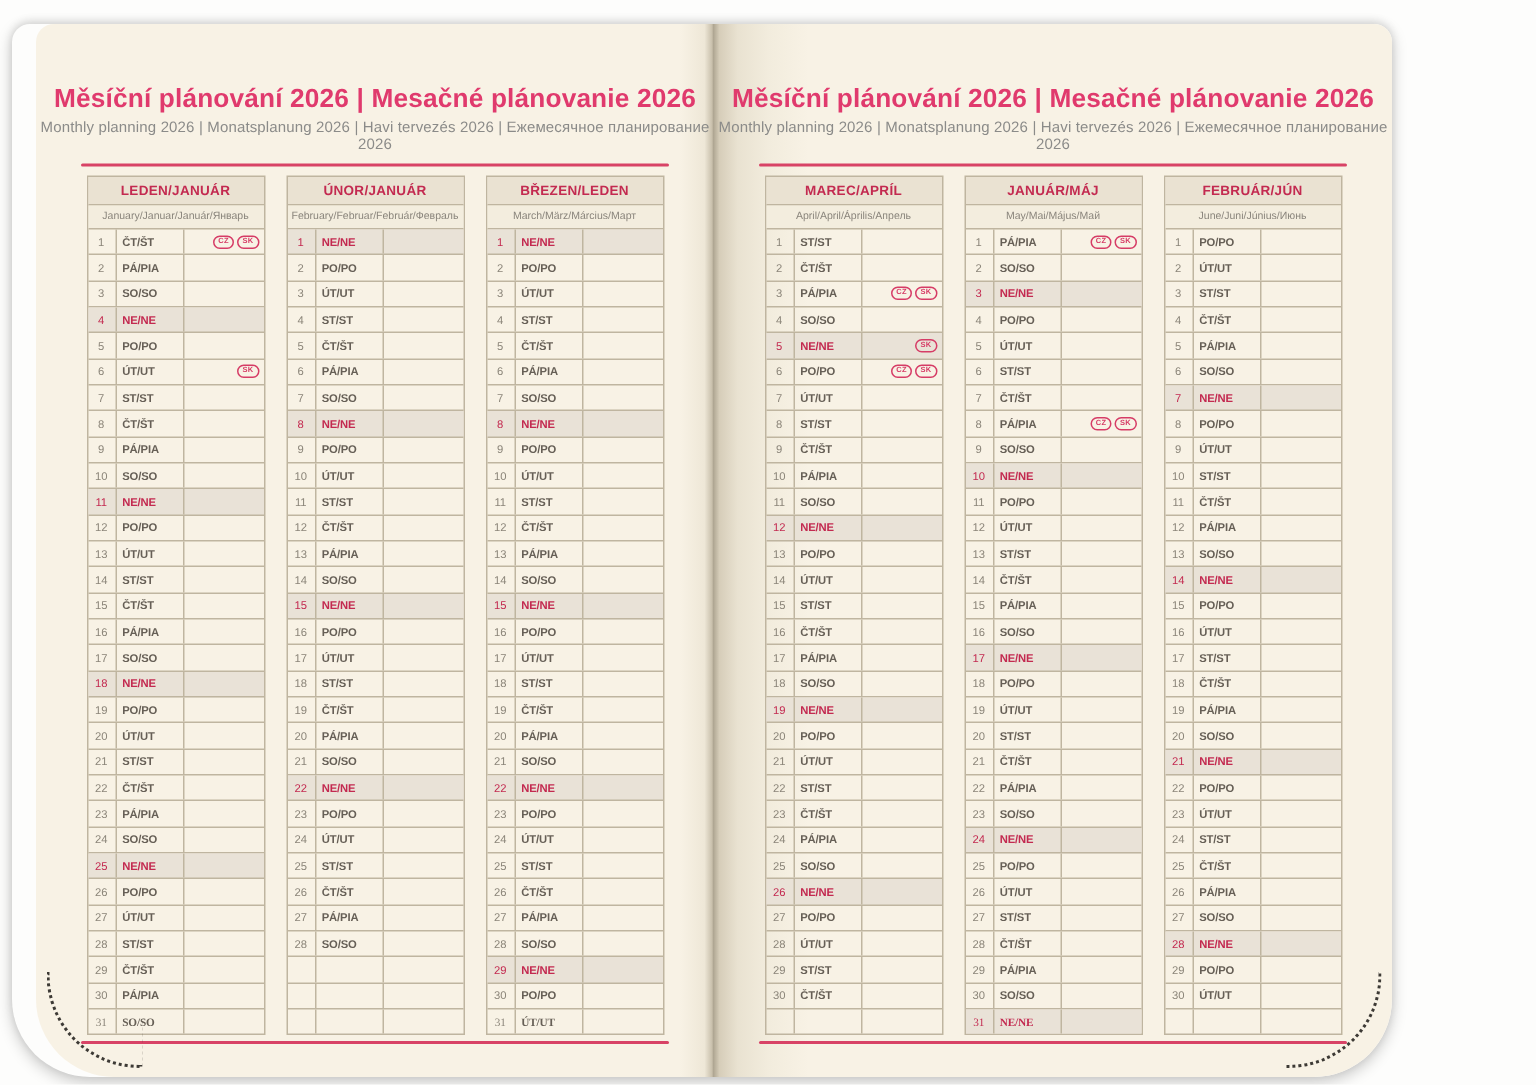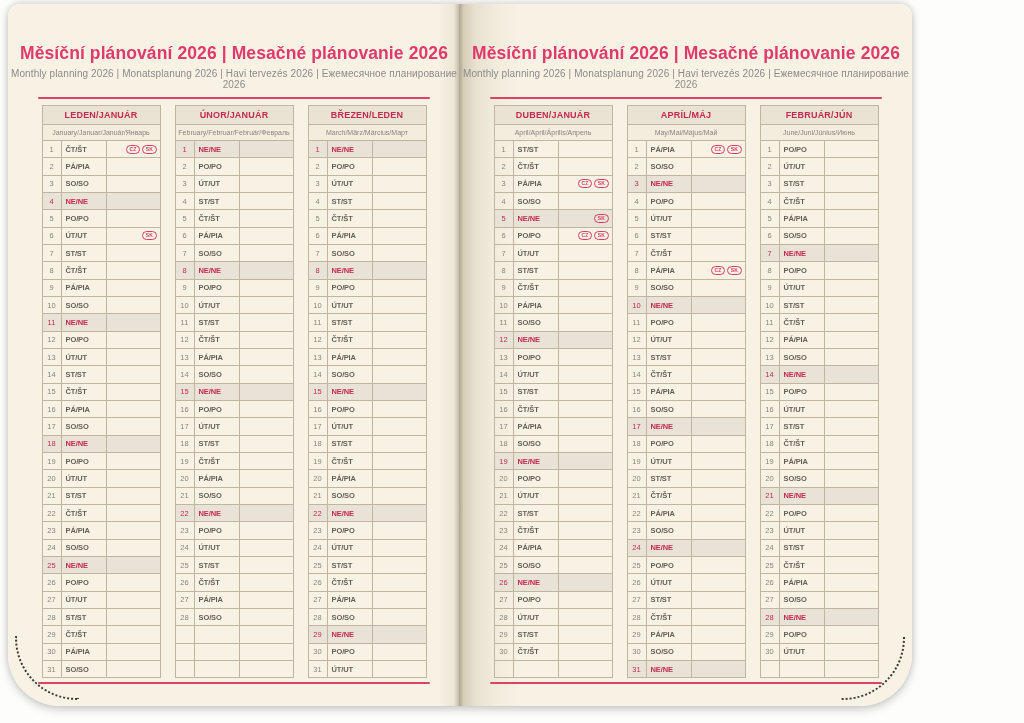--- a/index.html
+++ b/index.html
@@ -3,24 +3,25 @@
 <meta charset="utf-8">
 <style>
   html,body{margin:0;padding:0;}
   body{
     width:1024px;height:723px;overflow:hidden;
     background:#fdfdfc;
     font-family:"Liberation Sans","DejaVu Sans",sans-serif;
     position:relative;
   }
   .book{
-    position:absolute;left:8px;top:4px;width:904px;height:702px;
+    position:absolute;left:8px;top:16px;width:904px;height:702px;
     display:flex;
     box-shadow:0 3px 10px rgba(0,0,0,0.22), 0 -2px 6px rgba(0,0,0,0.10);
     border-radius:12px 12px 52px 52px / 12px 12px 52px 52px;
+    padding-left:16px;
   }
   .page{
     width:504px;height:702px;position:relative;box-sizing:border-box;
     overflow:hidden;
   }
   .page.left{
     border-radius:12px 0 0 52px;
     background:linear-gradient(to right,var(--paper) 0%,var(--paper) 95%,#eee7d7 98.6%,#c9c0ac 99.7%,#a79e8b 100%);
   }
   .page.right{
@@ -59,21 +60,21 @@
     height:16px;box-sizing:border-box;
     background:var(--subheader_bg);border-bottom:1px solid var(--border);
     display:flex;align-items:center;justify-content:center;
     font-size:7px;color:var(--lang_gray);
   }
   .rows{height:536px;display:flex;flex-direction:column;}
   .row{
     flex:1;display:flex;box-sizing:border-box;
     border-bottom:1px solid var(--border);
   }
-  .row:last-child{border-bottom:none;}
+  .row:last-child{border-bottom:none;font-family:Liberation Serif, serif;}
   .row.sunday{background:var(--sunday_bg);}
   .cell{box-sizing:border-box;display:flex;align-items:center;}
   .cell.num{
     width:19px;flex:0 0 19px;justify-content:center;
     border-right:1px solid var(--border);
     font-size:7.5px;color:var(--num_text);
   }
   .cell.day{
     width:45px;flex:0 0 45px;padding-left:4px;
     border-right:1px solid var(--border);
@@ -604,21 +605,21 @@
   </div>
 
   <div class="page right">
     <div class="page-header">
       <h1 class="page-title">Měsíční plánování 2026 | Mesačné plánovanie 2026</h1>
       <div class="page-subtitle">Monthly planning 2026 | Monatsplanung 2026 | Havi tervezés 2026 | Ежемесячное планирование 2026</div>
     </div>
     <div class="rule top"></div>
     <div class="months-row">
         <div class="month">
-          <div class="mh1">DUBEN/JANUÁR</div>
+          <div class="mh1">MAREC/APRÍL</div>
           <div class="mh2">April/April/Április/Апрель</div>
           <div class="rows">
             <div class="row">
               <div class="cell num">1</div>
               <div class="cell day">ST/ST</div>
               <div class="cell notes"></div>
             </div>
             <div class="row">
               <div class="cell num">2</div>
               <div class="cell day">ČT/ŠT</div>
@@ -773,21 +774,21 @@
               <div class="cell notes"></div>
             </div>
             <div class="row">
               <div class="cell num"></div>
               <div class="cell day"></div>
               <div class="cell notes"></div>
             </div>
           </div>
         </div>
         <div class="month">
-          <div class="mh1">APRÍL/MÁJ</div>
+          <div class="mh1">JANUÁR/MÁJ</div>
           <div class="mh2">May/Mai/Május/Май</div>
           <div class="rows">
             <div class="row">
               <div class="cell num">1</div>
               <div class="cell day">PÁ/PIA</div>
               <div class="cell notes">
                 <span class="badge">CZ</span>
                 <span class="badge">SK</span>
               </div>
             </div>

